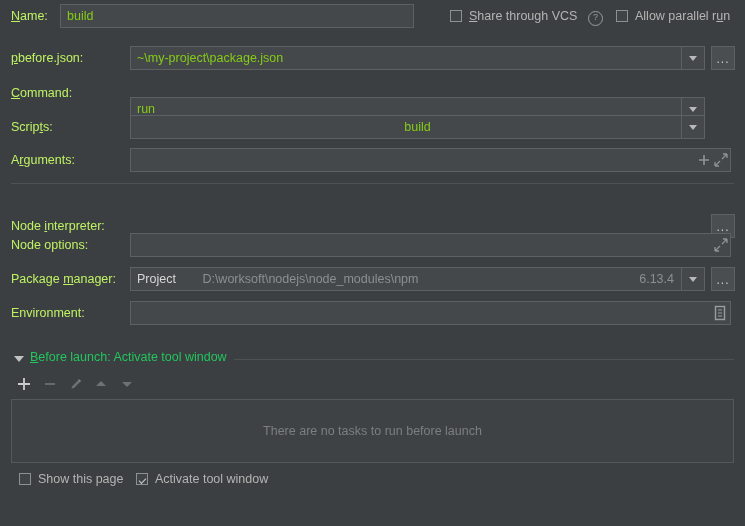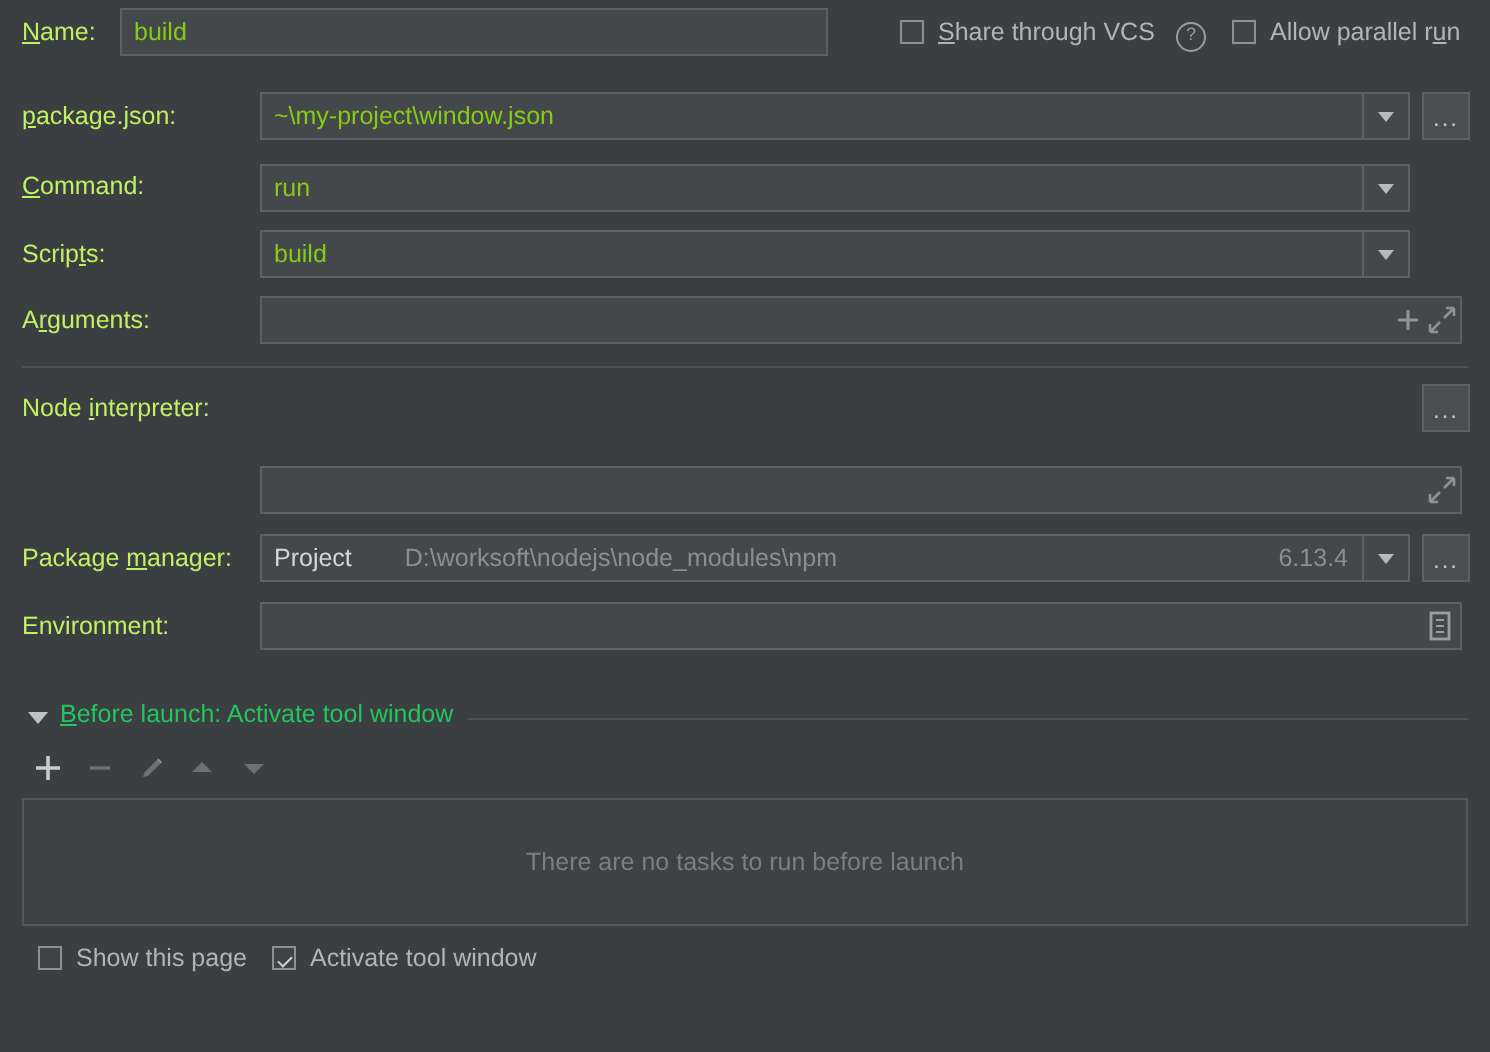--- a/index.html
+++ b/index.html
@@ -129,44 +129,44 @@
     <span class="help-icon" style="position:absolute; left:588px; top:7px;">?</span>
 
     <div class="cb-wrap" style="left:616px; top:2px;">
       <span class="cb"></span>
       <span class="cb-label">Allow parallel r<span class="mn">u</span>n</span>
     </div>
   </div>
 
   <div class="row" style="top:46px;">
     <div class="label">
-      <span class="mn">p</span><span>ackage.json:</span>
+      <span class="mn">p</span><span>before.json:</span>
     </div>
     <div class="field" style="left:130px; top:0; width:575px;">
-      <span class="val">~\my-project\window.json</span>
+      <span class="val">~\my-project\package.json</span>
       <span class="combo-btn">
         <span class="arrow-down"></span>
       </span>
     </div>
     <div class="browse" style="left:711px; top:0;">...</div>
   </div>
 
   <div class="row" style="top:81px;">
     <div class="label">
       <span class="mn">C</span><span>ommand:</span>
     </div>
-    <div class="field" style="left:130px; top:1px; width:575px;">
+    <div class="field" style="left:130px; top:16px; width:575px;">
       <span class="val">run</span>
       <span class="combo-btn">
         <span class="arrow-down"></span>
       </span>
     </div>
   </div>
 
-  <div class="row" style="top:115px;">
+  <div class="row" style="top:115px;text-align:center;">
     <div class="label">
       <span>Scrip</span><span class="mn">t</span><span>s:</span>
     </div>
     <div class="field" style="left:130px; top:0; width:575px;">
       <span class="val">build</span>
       <span class="combo-btn">
         <span class="arrow-down"></span>
       </span>
     </div>
   </div>
@@ -186,28 +186,29 @@
     <span class="icon-expand" style="left:714px; top:5px;">
       <svg width="14" height="14" viewBox="0 0 14 14">
         <path d="M13 1 L8 6 M13 1 L13 5 M13 1 L9 1" stroke="#8f9295" stroke-width="1.3" fill="none"></path>
         <path d="M1 13 L6 8 M1 13 L1 9 M1 13 L5 13" stroke="#8f9295" stroke-width="1.3" fill="none"></path>
       </svg>
     </span>
   </div>
 
   <div class="hsep" style="left:11px; top:183px; width:723px;"></div>
 
-  <div class="row" style="top:192px;text-decoration:underline;">
+  <div class="row" style="top:214px;text-decoration:underline;">
     <div class="label">
       <span>Node </span><span class="mn">i</span><span>nterpreter:</span>
     </div>
     <div class="browse" style="left:711px; top:0;">...</div>
   </div>
 
   <div class="row" style="top:233px;">
+    <div class="label">Node options:</div>
     <div class="field" style="left:130px; top:0; width:601px;">
       <span class="val"></span>
     </div>
     <span class="icon-expand" style="left:714px; top:5px;">
       <svg width="14" height="14" viewBox="0 0 14 14">
         <path d="M13 1 L8 6 M13 1 L13 5 M13 1 L9 1" stroke="#8f9295" stroke-width="1.3" fill="none"></path>
         <path d="M1 13 L6 8 M1 13 L1 9 M1 13 L5 13" stroke="#8f9295" stroke-width="1.3" fill="none"></path>
       </svg>
     </span>
   </div>

